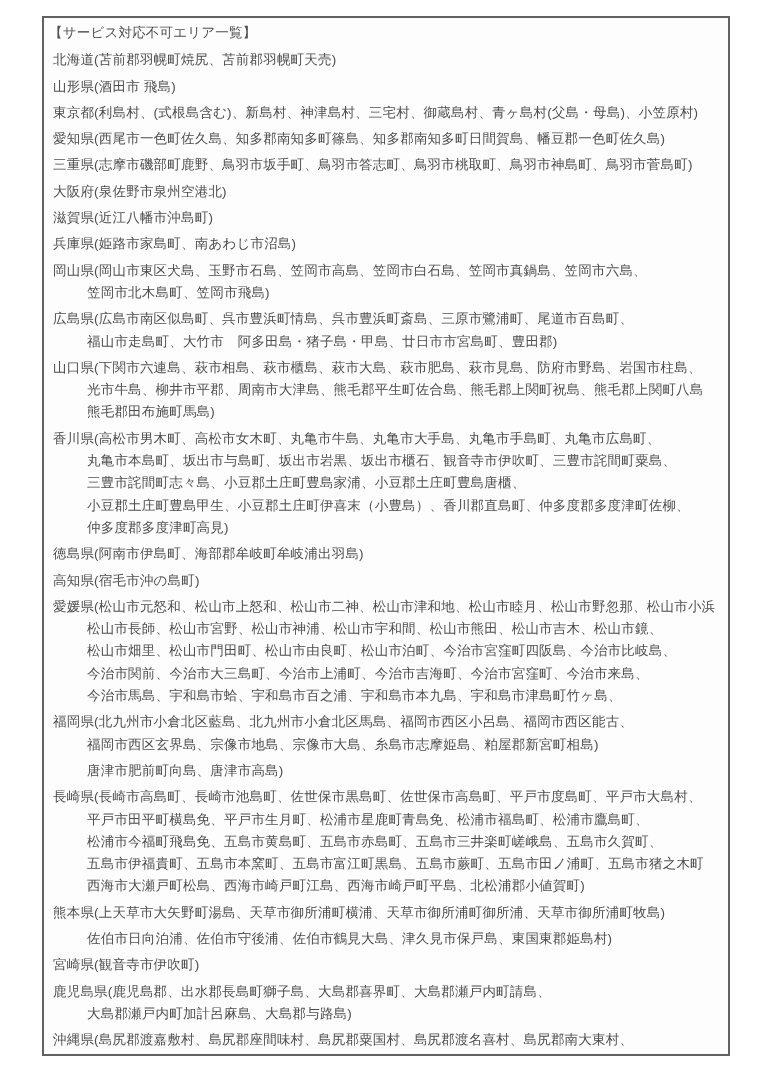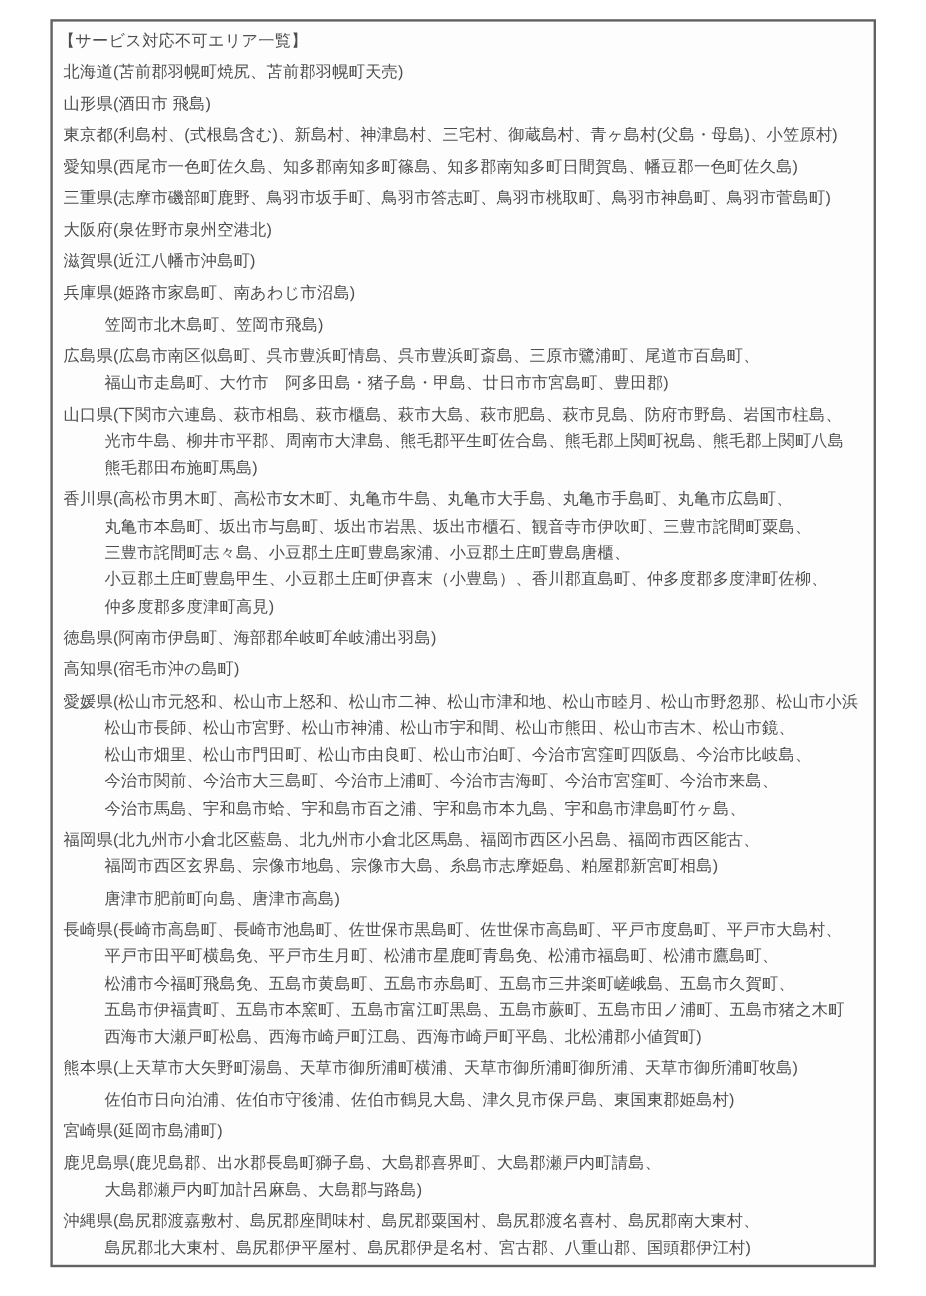--- a/index.html
+++ b/index.html
@@ -29,20 +29,21 @@
     overflow: hidden;
     color: #4d4d4d;
     font-size: 13.5px;
     line-height: 22.3px;
     letter-spacing: 0.2px;
   }
   .doc-title {
     margin: 0;
     font-weight: normal;
     white-space: nowrap;
+    font-family: Liberation Mono, monospace;
   }
   .entry {
     margin: 4px;
   }
   .line {
     display: block;
     white-space: nowrap;
   }
   .line.cont {
     padding-left: 34px;
@@ -73,20 +74,21 @@
         <p class="entry">
           <span class="line">大阪府(泉佐野市泉州空港北)</span>
         </p>
         <p class="entry">
           <span class="line">滋賀県(近江八幡市沖島町)</span>
         </p>
         <p class="entry">
           <span class="line">兵庫県(姫路市家島町、南あわじ市沼島)</span>
         </p>
         <p class="entry">
+          <span class="line">岡山県(岡山市東区犬島、玉野市石島、笠岡市高島、笠岡市白石島、笠岡市真鍋島、笠岡市六島、</span>
           <span class="line cont">笠岡市北木島町、笠岡市飛島)</span>
         </p>
         <p class="entry">
           <span class="line">広島県(広島市南区似島町、呉市豊浜町情島、呉市豊浜町斎島、三原市鷺浦町、尾道市百島町、</span>
           <span class="line cont">福山市走島町、大竹市　阿多田島・猪子島・甲島、廿日市市宮島町、豊田郡)</span>
         </p>
         <p class="entry">
           <span class="line">山口県(下関市六連島、萩市相島、萩市櫃島、萩市大島、萩市肥島、萩市見島、防府市野島、岩国市柱島、</span>
           <span class="line cont">光市牛島、柳井市平郡、周南市大津島、熊毛郡平生町佐合島、熊毛郡上関町祝島、熊毛郡上関町八島</span>
           <span class="line cont">熊毛郡田布施町馬島)</span>
@@ -125,21 +127,21 @@
           <span class="line cont">五島市伊福貴町、五島市本窯町、五島市富江町黒島、五島市蕨町、五島市田ノ浦町、五島市猪之木町</span>
           <span class="line cont">西海市大瀬戸町松島、西海市崎戸町江島、西海市崎戸町平島、北松浦郡小値賀町)</span>
         </p>
         <p class="entry">
           <span class="line">熊本県(上天草市大矢野町湯島、天草市御所浦町横浦、天草市御所浦町御所浦、天草市御所浦町牧島)</span>
         </p>
         <p class="entry">
           <span class="line cont">佐伯市日向泊浦、佐伯市守後浦、佐伯市鶴見大島、津久見市保戸島、東国東郡姫島村)</span>
         </p>
         <p class="entry">
-          <span class="line">宮崎県(延岡市島浦町)</span>
+          <span class="line">宮崎県(観音寺市伊吹町)</span>
         </p>
         <p class="entry">
           <span class="line">鹿児島県(鹿児島郡、出水郡長島町獅子島、大島郡喜界町、大島郡瀬戸内町請島、</span>
           <span class="line cont">大島郡瀬戸内町加計呂麻島、大島郡与路島)</span>
         </p>
         <p class="entry">
           <span class="line">沖縄県(島尻郡渡嘉敷村、島尻郡座間味村、島尻郡粟国村、島尻郡渡名喜村、島尻郡南大東村、</span>
           <span class="line cont">島尻郡北大東村、島尻郡伊平屋村、島尻郡伊是名村、宮古郡、八重山郡、国頭郡伊江村)</span>
         </p>
       </div>

